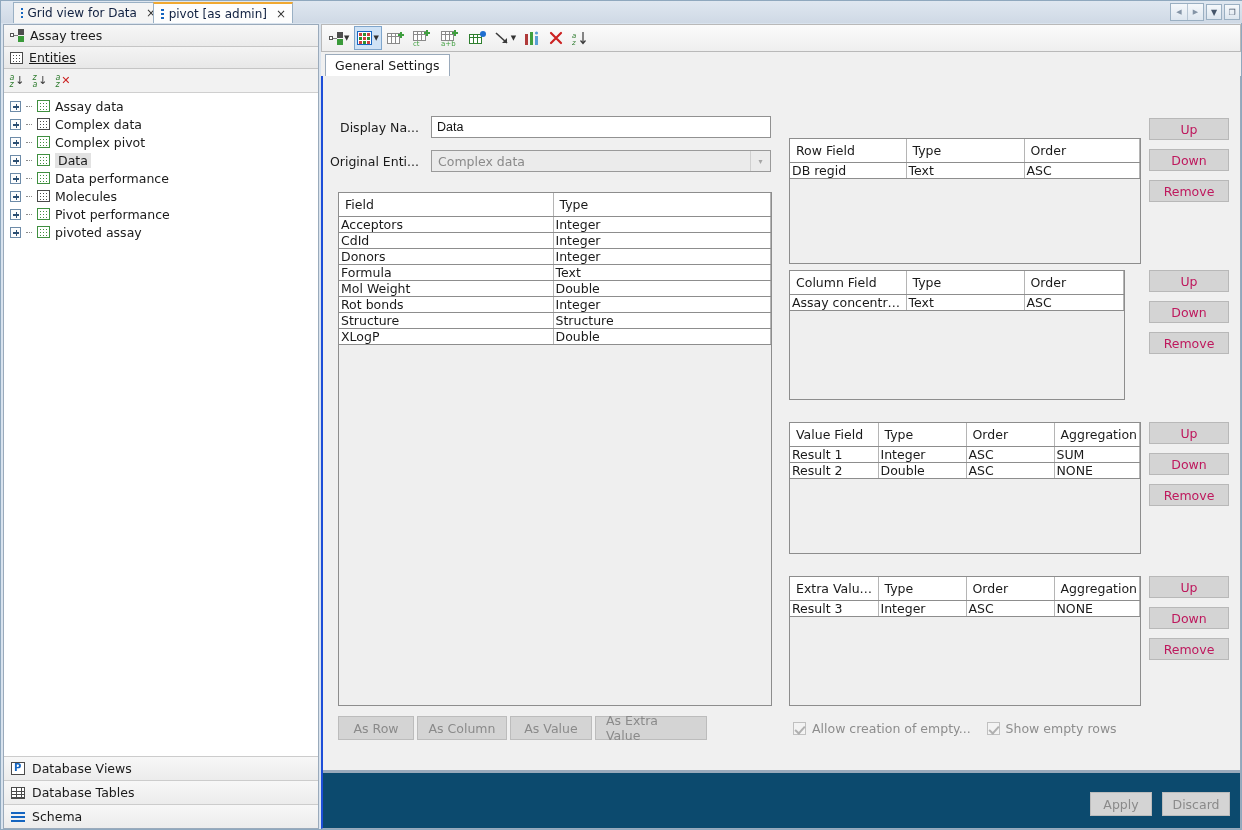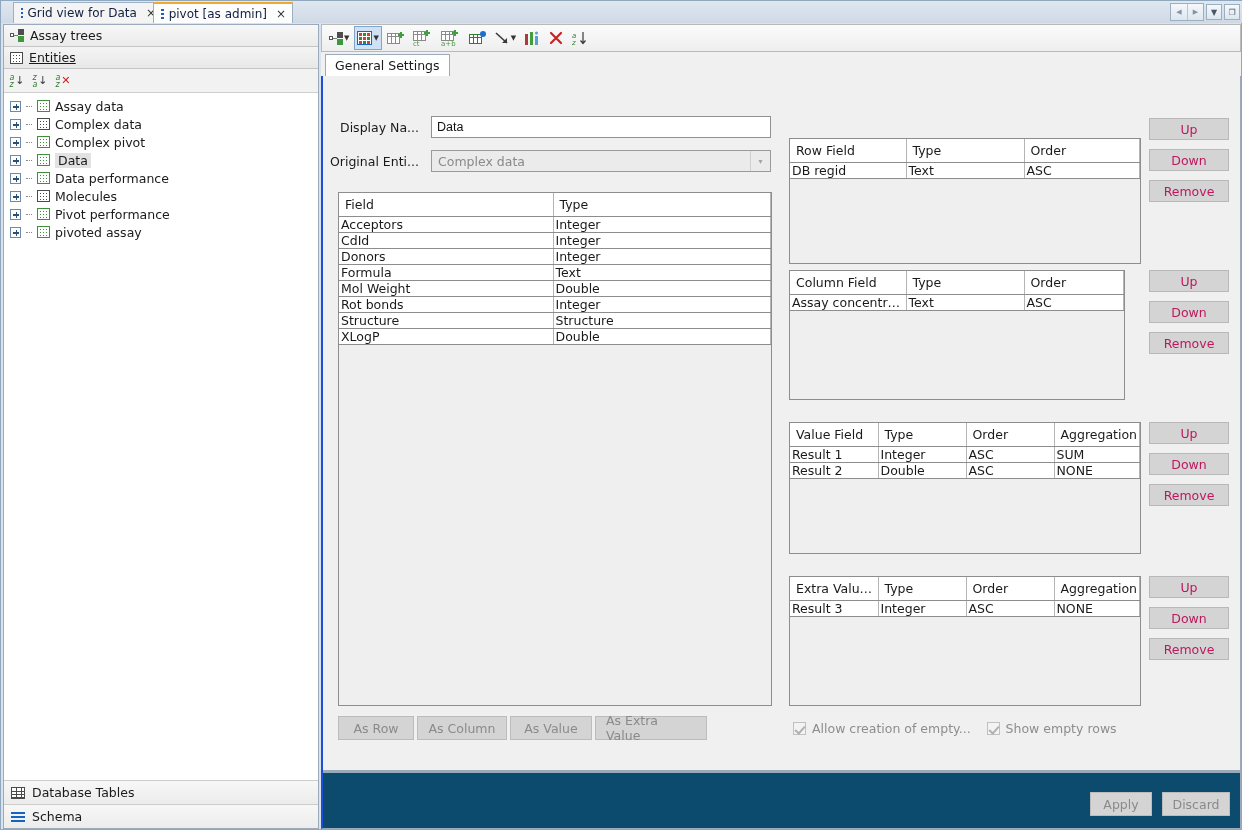--- a/index.html
+++ b/index.html
@@ -468,20 +468,24 @@
       </div>
       <div class="treerow">
         <span class="expander"></span>
         <span class="dotline"></span>
         <span class="ent-ico"></span>
         <span class="tlbl">pivoted assay</span>
       </div>
     </div>
 
     <div class="leftfooter">
+      <div class="footrow">
+        <span class="icon-dbview"></span>
+        <span>Database Views</span>
+      </div>
       <div class="footrow">
         <span class="icon-dbtable"></span>
         <span>Database Tables</span>
       </div>
       <div class="footrow">
         <span class="icon-schema"></span>
         <span>Schema</span>
       </div>
     </div>
   </div>

